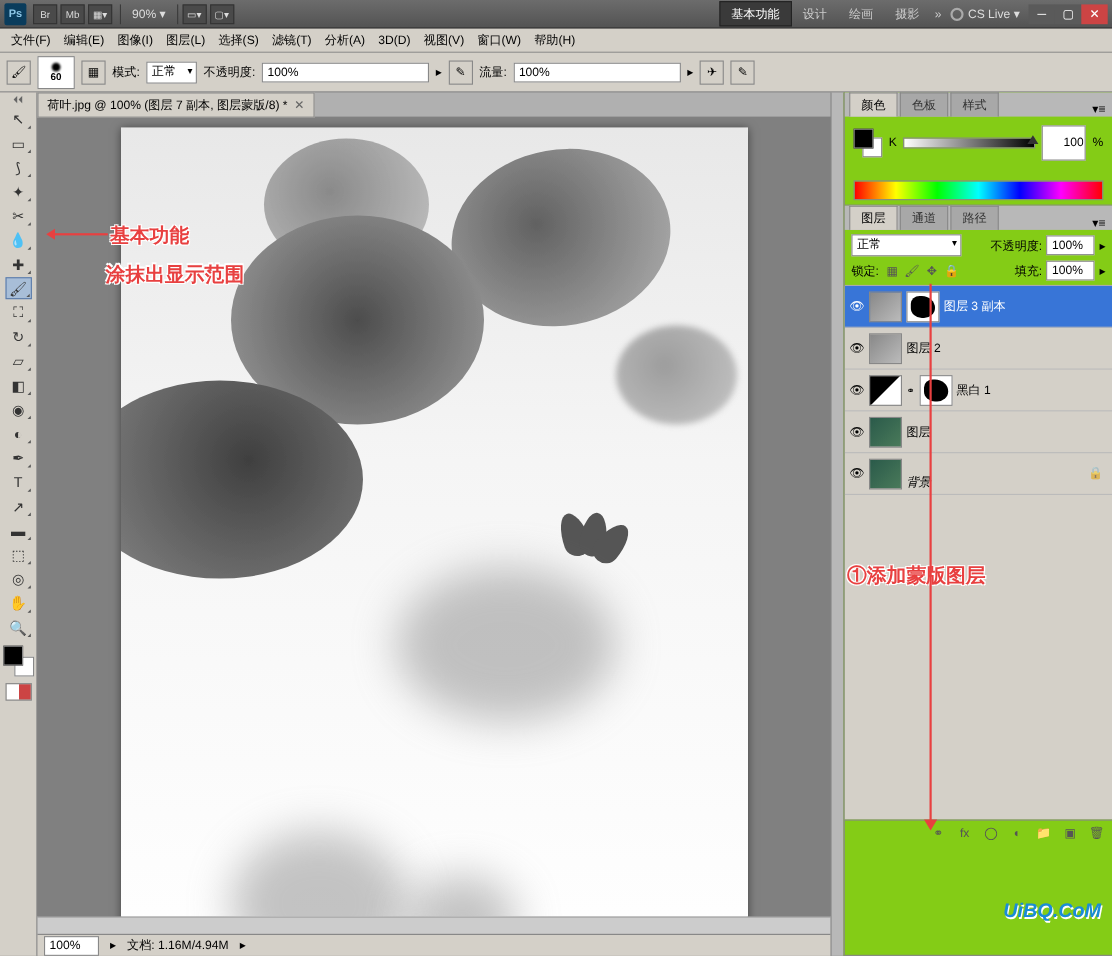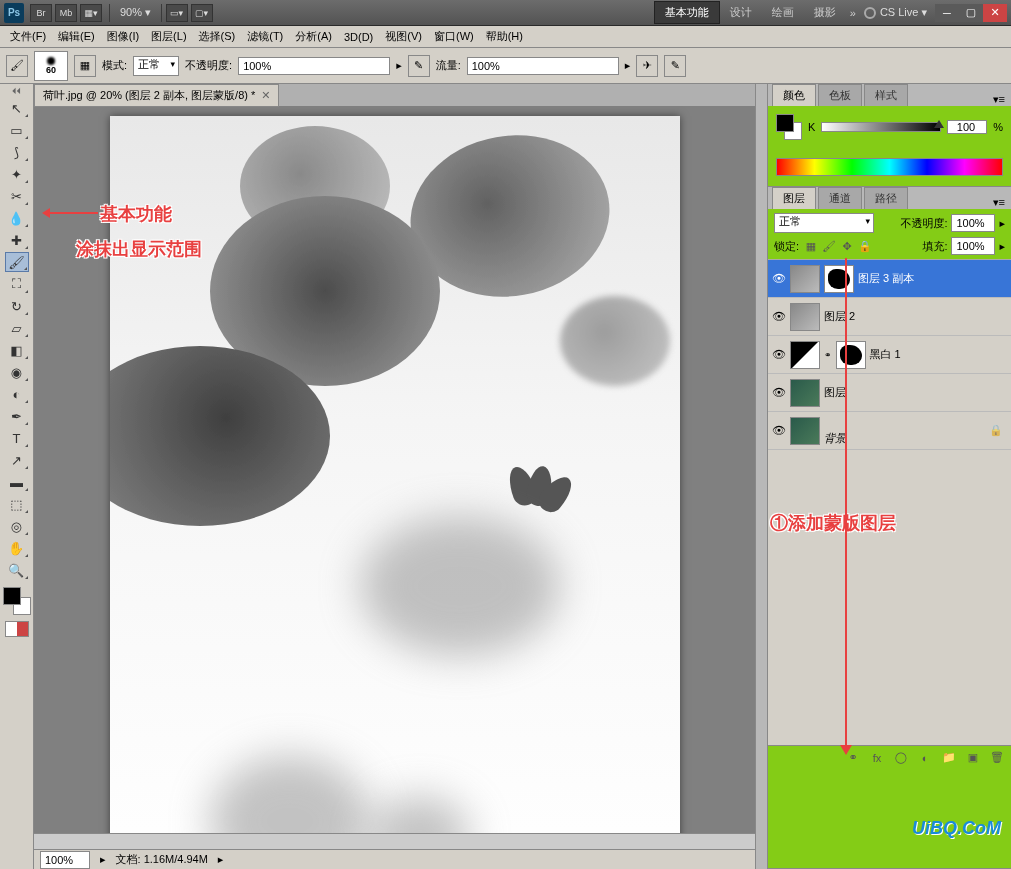--- a/index.html
+++ b/index.html
@@ -56,42 +56,42 @@
 .petal{position:absolute;width:24px;height:40px;background:#555;border-radius:50% 50% 50% 50%/70% 70% 30% 30%;}
 .p1{transform:rotate(-20deg);left:10px;}
 .p2{transform:rotate(10deg);left:28px;}
 .p3{transform:rotate(40deg);left:44px;top:8px;}
 .blur-shape{position:absolute;background:#888;border-radius:50%;filter:blur(20px);opacity:0.5;}
 .b1{width:200px;height:140px;top:400px;left:250px;}
 .b2{width:160px;height:130px;top:640px;left:100px;}
 .b3{width:100px;height:80px;top:680px;left:260px;}
 .annotation{position:absolute;color:#e84040;font-size:18px;font-weight:bold;text-shadow:1px 1px 0 #fff,-1px -1px 0 #fff,1px -1px 0 #fff,-1px 1px 0 #fff;pointer-events:none;}
 .ann1{top:202px;left:100px;}
-.ann2{top:237px;left:76px;}
+.ann2{top:237px;left:96px;}
 .ann3{top:511px;left:770px;}
 .arrow-red{position:absolute;pointer-events:none;}
 .arrow1{top:212px;left:48px;width:50px;height:2px;background:#e84040;}
 .arrow1::before{content:"";position:absolute;left:-6px;top:-4px;border-right:8px solid #e84040;border-top:5px solid transparent;border-bottom:5px solid transparent;}
 .arrow2-line{position:absolute;left:845px;top:258px;width:2px;height:492px;background:#e84040;}
 .arrow2-head{position:absolute;left:840px;top:745px;width:0;height:0;border-top:10px solid #e84040;border-left:6px solid transparent;border-right:6px solid transparent;}
 .statusbar{height:20px;background:#d4d0c8;border-top:1px solid #888;display:flex;align-items:center;padding:0 6px;gap:10px;}
 .panels{width:244px;background:#84cc16;display:flex;flex-direction:column;border-left:1px solid #888;}
 .panel{border-bottom:1px solid #888;}
 .panel-tabs{height:22px;background:#b8b8b8;display:flex;align-items:flex-end;padding-left:4px;}
 .ptab{padding:3px 10px;background:#a8a8a8;border:1px solid #888;border-bottom:none;margin-right:2px;cursor:pointer;color:#333;}
 .ptab.active{background:#d4d0c8;color:#000;}
 .panel-menu{margin-left:auto;padding:0 6px;cursor:pointer;}
 .color-panel-body{padding:8px;height:80px;}
 .k-slider{display:flex;align-items:center;gap:6px;}
 .k-sw{width:26px;height:26px;position:relative;}
 .k-fg{width:18px;height:18px;background:#000;border:1px solid #888;position:absolute;}
 .k-bg{width:18px;height:18px;background:#fff;border:1px solid #888;position:absolute;bottom:0;right:0;}
 .slider-track{flex:1;height:10px;background:linear-gradient(90deg,#fff,#000);border:1px solid #888;position:relative;}
 .slider-thumb{position:absolute;right:-4px;top:-3px;width:0;height:0;border-left:5px solid transparent;border-right:5px solid transparent;border-bottom:8px solid #333;}
-.k-val{width:40px;height:14px;border:1px solid #888;background:#fff;text-align:right;padding-right:11px;}
+.k-val{width:40px;height:32px;border:1px solid #888;background:#fff;text-align:right;padding-right:1px;}
 .spectrum{height:18px;margin-top:18px;background:linear-gradient(90deg,#f00,#ff0,#0f0,#0ff,#00f,#f0f,#f00);border:1px solid #888;}
 .layer-panel-body{display:flex;flex-direction:column;height:560px;}
 .layer-opts{padding:4px 6px;display:flex;flex-direction:column;gap:4px;border-bottom:1px solid #aaa;}
 .layer-row1,.layer-row2{display:flex;align-items:center;gap:4px;}
 .blend-drop{flex:0 0 100px;}
 .opac-field{width:44px;}
 .layers-list{flex:1;overflow-y:auto;background:#d4d0c8;}
 .layer-item{height:38px;display:flex;align-items:center;border-bottom:1px solid #bbb;padding:0 4px;gap:4px;}
 .layer-item.selected{background:#3875d7;color:#fff;}
 .eye{width:14px;height:14px;display:flex;align-items:center;justify-content:center;cursor:pointer;}
@@ -206,21 +206,21 @@
     <div class="color-sw">
       <div class="bg-col"></div>
       <div class="fg-col"></div>
     </div>
     <div class="mask-mode"></div>
   </div>
 
   <div class="doc-area">
     <div class="doc-tab">
       <div class="doc-tab-inner">
-        <span>荷叶.jpg @ 20% (图层 2 副本, 图层蒙版/8) *</span>
+        <span>荷叶.jpg @ 100% (图层 7 副本, 图层蒙版/8) *</span>
         <span class="doc-close">✕</span>
       </div>
     </div>
     <div class="canvas-wrap">
       <div class="canvas">
         <div class="ink-bg"></div>
         <div class="leaf l3"></div>
         <div class="leaf l1"></div>
         <div class="leaf l2"></div>
         <div class="leaf l4"></div>

